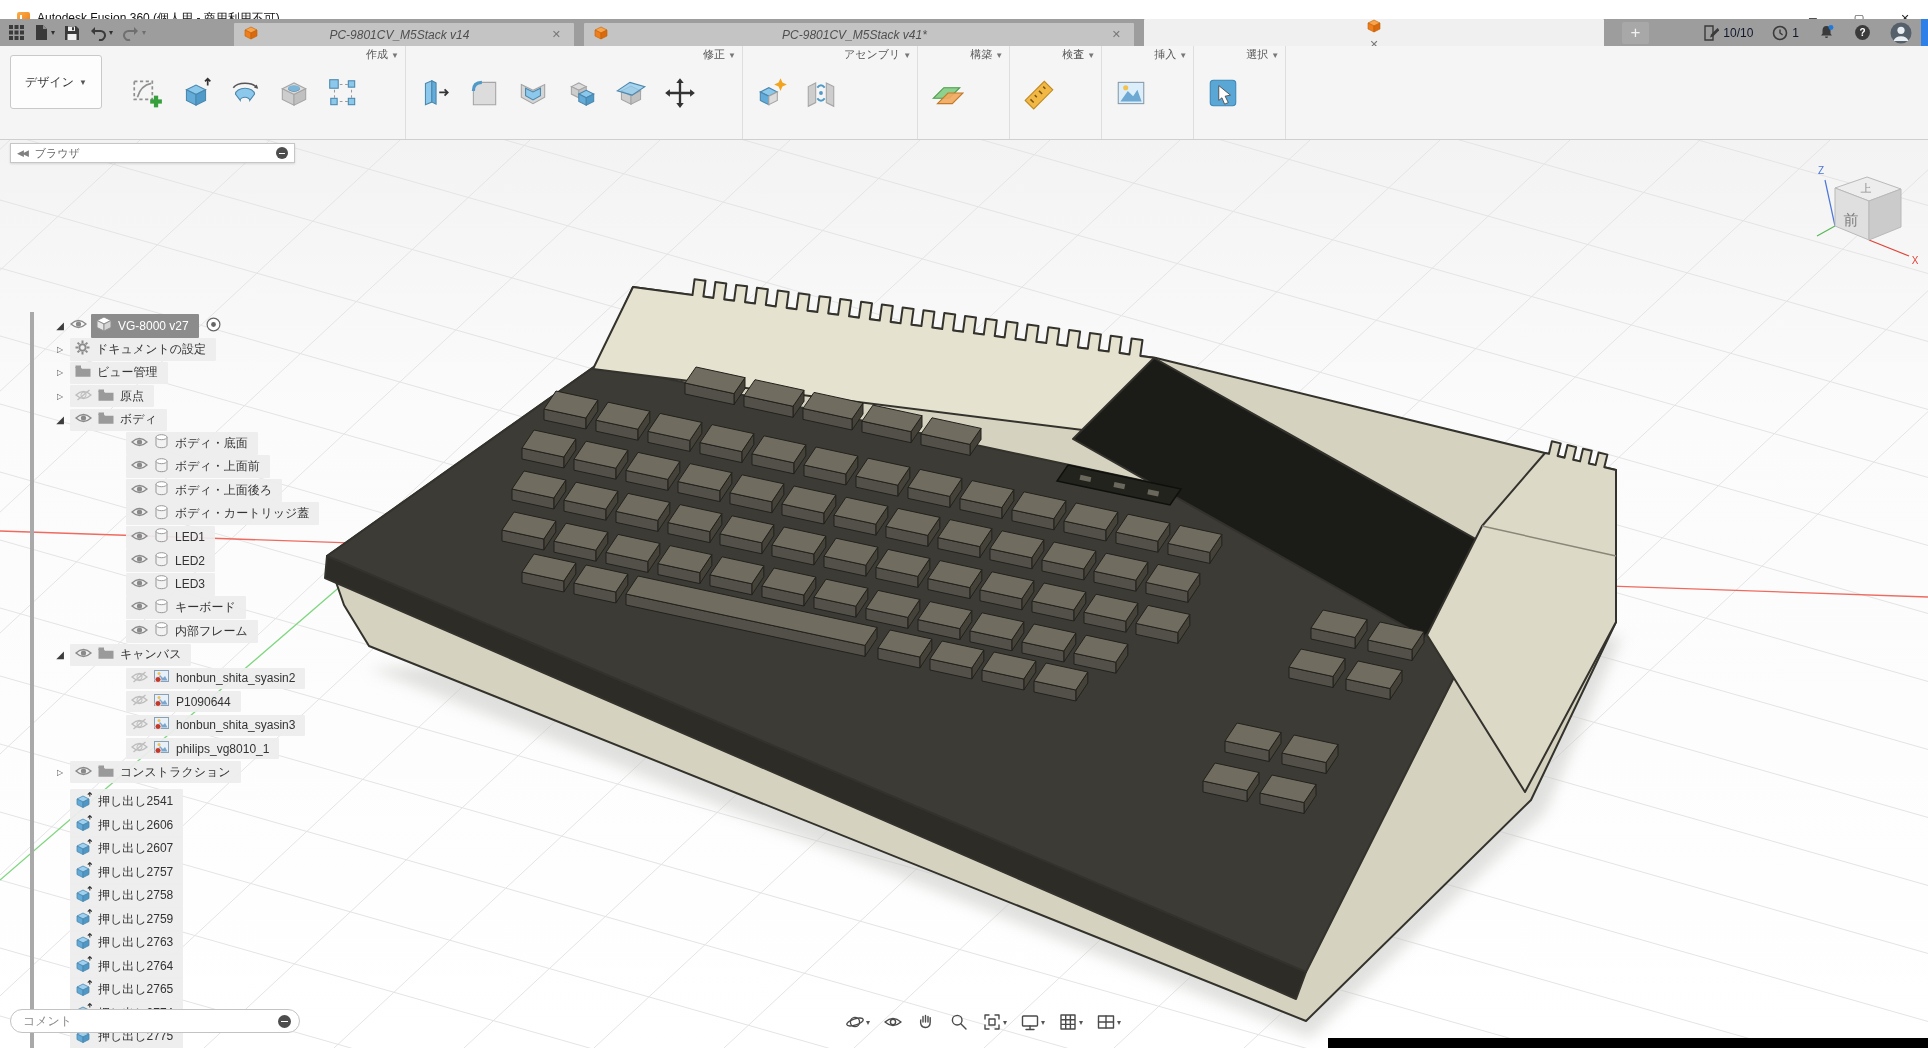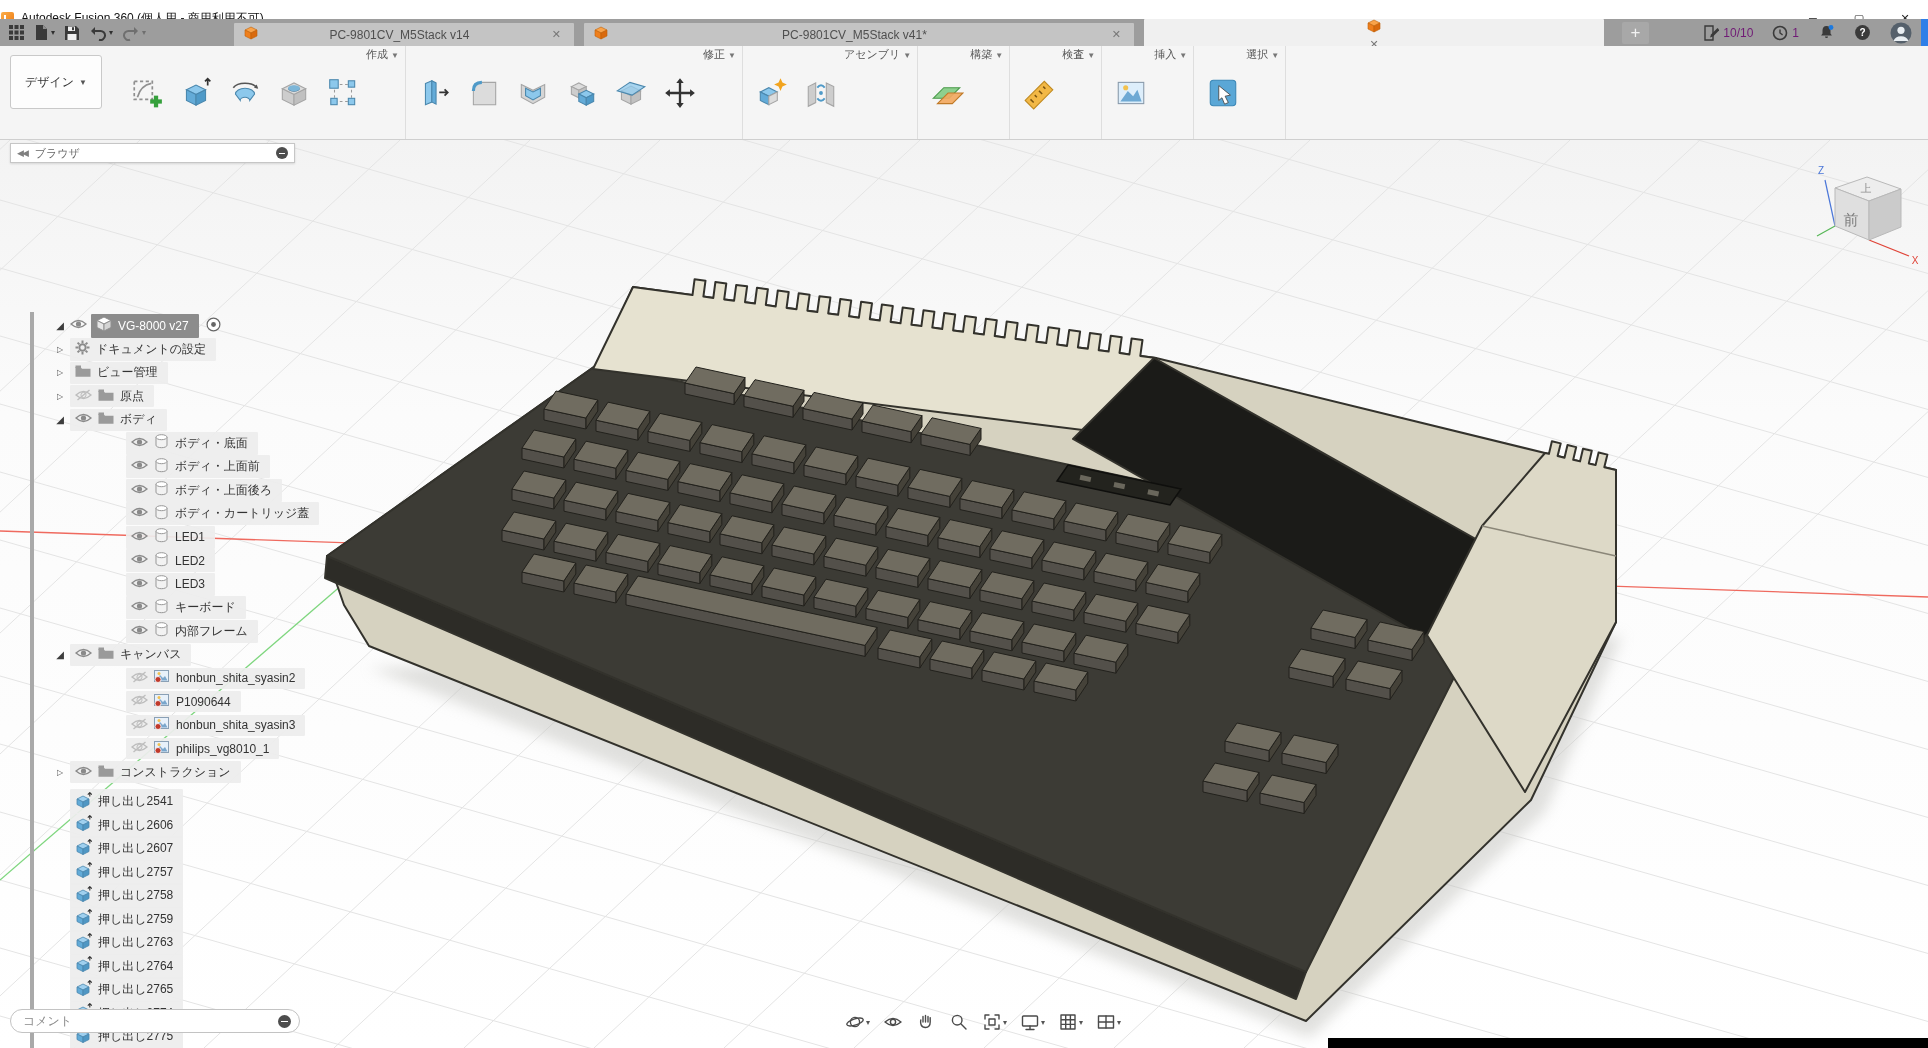--- a/index.html
+++ b/index.html
@@ -4,44 +4,44 @@
 <style>
   * { box-sizing: border-box; margin: 0; padding: 0; }
   html,body { background:#e9e9e9; }
   #screen {
     position: relative; width: 1928px; height: 1048px; overflow: hidden;
     font-family: "Liberation Sans", "DejaVu Sans", sans-serif;
     background: #fff; -webkit-font-smoothing: antialiased;
   }
   
   .titlebar { position:absolute; left:0; top:0; width:100%; height:36px; background:#ffffff;
-    display:flex; align-items:center; padding-left:1px; font-size:12px; color:#111; }
+    display:flex; align-items:center; padding-left:17px; font-size:12px; color:#111; }
   .titlebar .logo { width:13px; height:13px; border-radius:2px;
     background:linear-gradient(135deg,#fbae4a,#ef7a12); margin-right:7px; position:relative; }
   .titlebar .logo::after{ content:""; position:absolute; left:3px; top:3px; width:7px; height:7px;
     border-left:2px solid #fff; border-bottom:2px solid #fff; }
   .win-controls { margin-left:auto; display:flex; height:100%; }
   .win-btn { width:46px; height:100%; display:flex; align-items:center; justify-content:center;
     font-size:11px; color:#222; }
   
   .tabbar { position:absolute; left:0; top:19px; width:100%; height:27px; background:#9d9d9d;
     display:flex; align-items:stretch; }
   .qat { display:flex; align-items:center; gap:9px; padding:0 10px 0 8px; }
   .qat-btn { display:flex; align-items:center; gap:2px; }
   .qat-caret { font-size:8px; color:#2f2f2f; }
   .doc-tabs { display:flex; align-items:stretch; gap:10px; margin-left:78px; }
   .doc-tab { background:#c4c4c4; margin-top:4px; display:flex; align-items:center;
     padding:0 10px; font-size:12px; color:#4f4f4f; border-radius:1px 1px 0 0; }
   .doc-tab.active { background:#f0f0f0; margin-top:0; color:#333; }
-  .doc-tab .tab-label { flex:1; text-align:center; padding:0 14px 0 6px; white-space:nowrap; overflow:hidden; }
+  .doc-tab .tab-label { flex:1; text-align:center; padding:0 14px 0 6px; white-space:nowrap; overflow:hidden;font-style:italic; }
   .tab-close { color:#777; font-size:11px; padding:2px 3px; }
   .new-tab { width:27px; margin:3px 0 2px 8px; background:#a8a8a8; display:flex; align-items:center;
     justify-content:center; font-size:17px; color:#f2f2f2; border-radius:2px; }
   .tab-right { margin-left:auto; display:flex; align-items:center; gap:19px; padding-right:16px; }
-  .tr-item { display:flex; align-items:center; gap:4px; font-size:12px; color:#701a75; }
+  .tr-item { display:flex; align-items:center; gap:4px; font-size:12px; color:#0f172a; }
   .edge-accent { position:absolute; right:0; top:19px; width:7px; height:27px; background:#2f7fe8; }
   
   .ribbon { position:absolute; left:0; top:46px; width:100%; height:94px; background:#f5f5f5;
     border-bottom:1px solid #cfcfcf; display:flex; }
   .workspace-box { width:92px; height:54px; margin:9px 8px 0 10px; background:#fdfdfd;
     border:1px solid #c9c9c9; border-radius:3px; display:flex; align-items:center;
     justify-content:center; font-size:12px; color:#333; gap:5px; flex:none; }
   .ws-caret { font-size:8px; color:#555; }
   .ribbon-right { flex:1; display:flex; flex-direction:column; min-width:0; }
   .ribbon-tabs { display:flex; gap:40px; padding:7px 0 0 18px; height:26px; font-size:12px; color:#444; }

